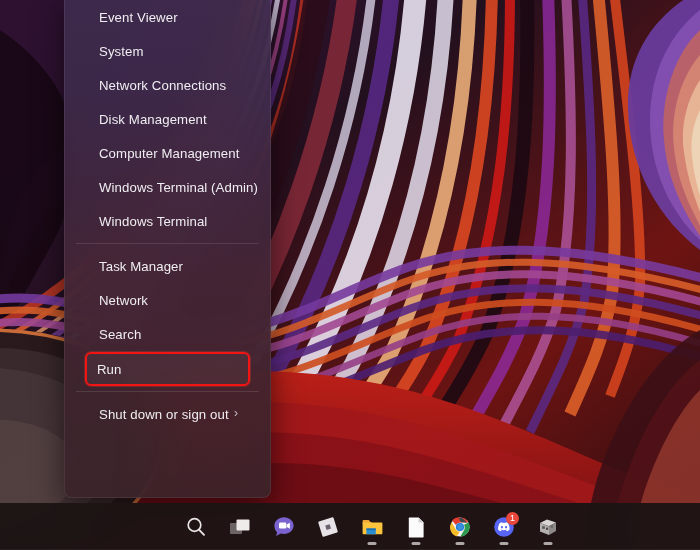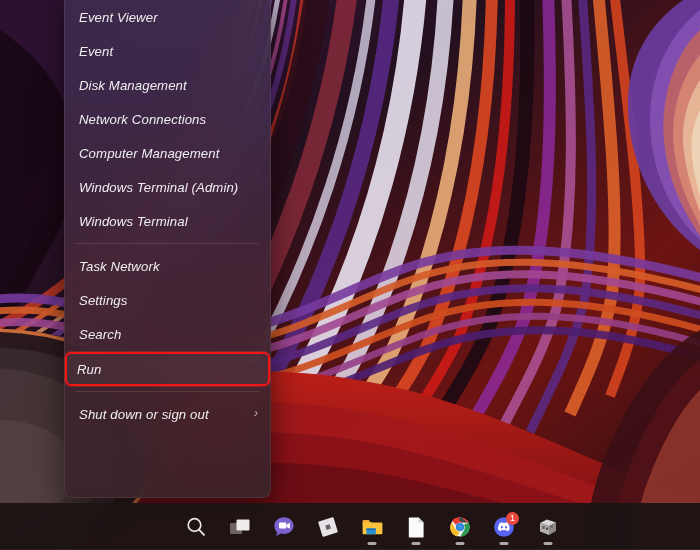--- a/index.html
+++ b/index.html
@@ -45,21 +45,21 @@
         rgba(58,36,42,0.93) 100%);
     backdrop-filter: blur(26px) saturate(140%);
     -webkit-backdrop-filter: blur(26px) saturate(140%);
     box-shadow: 0 10px 30px rgba(0,0,0,0.55),
                 0 0 0 1px rgba(255,255,255,0.075) inset;
     overflow: hidden;
     box-sizing: border-box;
     padding-top: 6px;
   }
 
-  .menu-group { padding: 0 0; font-style: italic; }
+  .menu-group { padding: 0 20px; }
 
   .menu-item {
     position: relative;
     display: flex;
     align-items: center;
     height: 34px;
     margin: 0 3px;
     padding: 0 10px 0 12px;
     border-radius: 4px;
     color: #f0eef2;
@@ -274,47 +274,47 @@
     </svg>
   </div>
 
   <div id="context-menu">
 
     <div class="menu-group">
       <div class="menu-item">
         <span class="label">Event Viewer</span>
       </div>
       <div class="menu-item">
-        <span class="label">Event</span>
+        <span class="label">System</span>
+      </div>
+      <div class="menu-item">
+        <span class="label">Network Connections</span>
       </div>
       <div class="menu-item">
         <span class="label">Disk Management</span>
       </div>
       <div class="menu-item">
-        <span class="label">Network Connections</span>
-      </div>
-      <div class="menu-item">
         <span class="label">Computer Management</span>
       </div>
       <div class="menu-item">
         <span class="label">Windows Terminal (Admin)</span>
       </div>
       <div class="menu-item">
         <span class="label">Windows Terminal</span>
       </div>
     </div>
 
     <div class="separator"></div>
 
     <div class="menu-group">
       <div class="menu-item">
-        <span class="label">Task Network</span>
-      </div>
-      <div class="menu-item">
-        <span class="label">Settings</span>
+        <span class="label">Task Manager</span>
+      </div>
+      <div class="menu-item">
+        <span class="label">Network</span>
       </div>
       <div class="menu-item">
         <span class="label">Search</span>
       </div>
       <div class="menu-item highlighted">
         <span class="label">Run</span>
       </div>
     </div>
 
     <div class="separator"></div>

